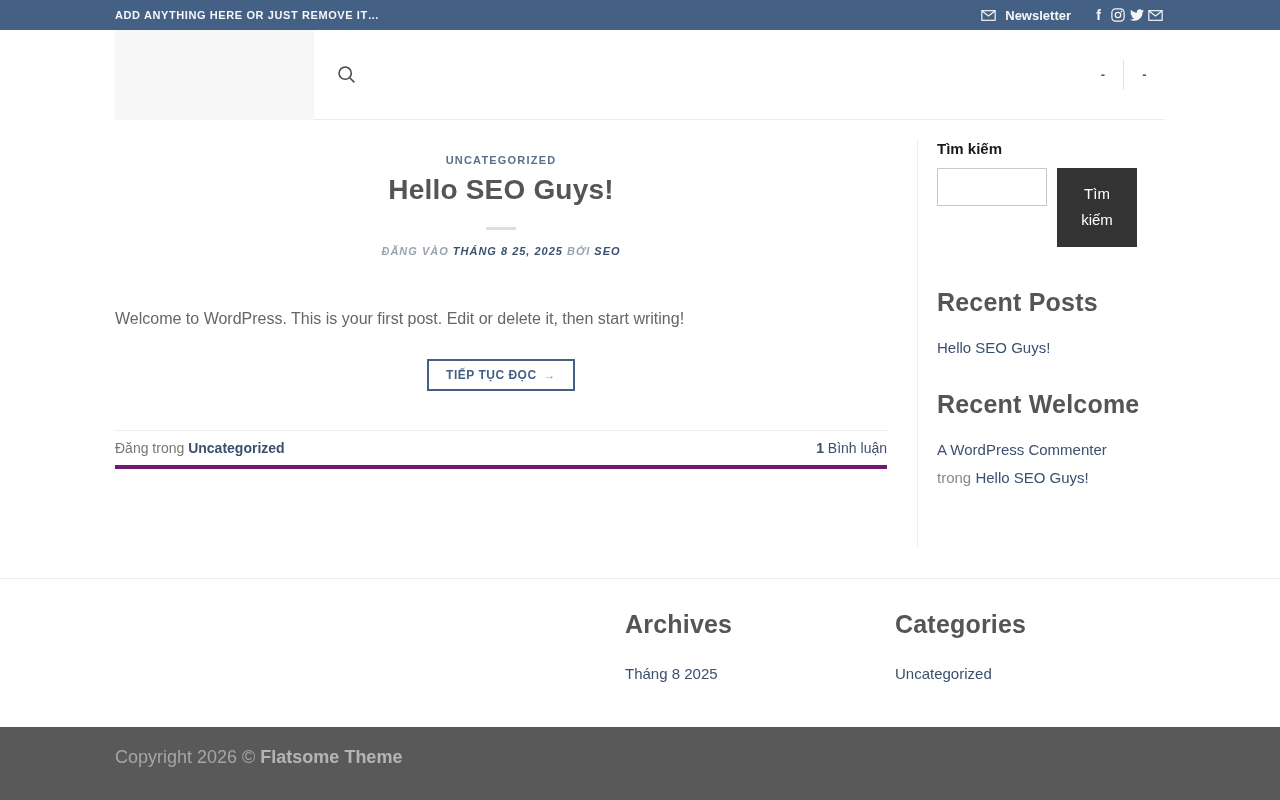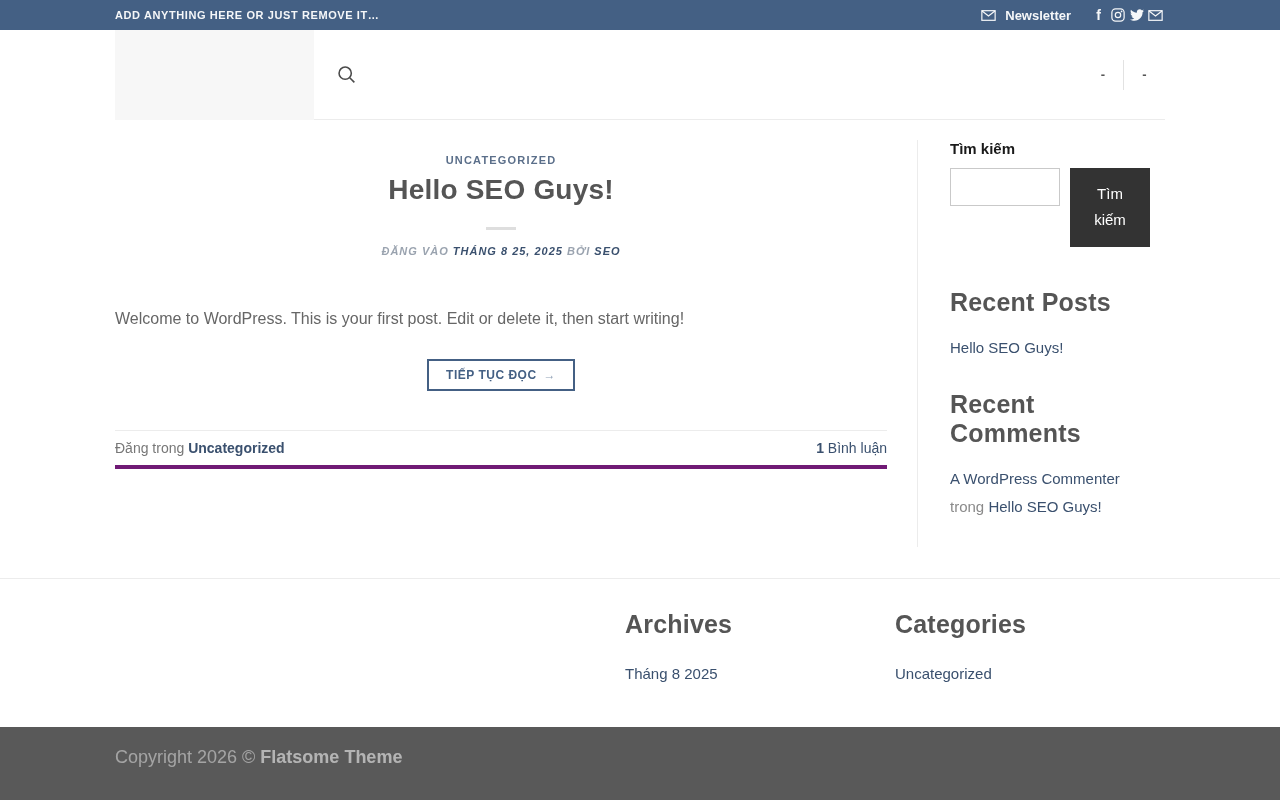--- a/index.html
+++ b/index.html
@@ -62,21 +62,21 @@
     padding: 0 18px; letter-spacing: 0.3px;
   }
   .nav-divider { width: 1px; height: 30px; background: #e2e2e2; }
 
   
   .main-row { display: flex; align-items: stretch; min-height: 458px; }
   .content { flex: 1; padding: 30px 30px 0 0; }
   .sidebar {
     width: 248px; flex-shrink: 0;
     border-left: 1px solid #ececec;
-    padding-left: 32px;
+    padding-left: 19px;
     margin: 20px 0 31px 0;
   }
 
   
   .post-header { text-align: center; }
   .post-category a {
     color: #5b6f8a; font-size: 11px; font-weight: 600;
     text-transform: uppercase; letter-spacing: 1.2px;
   }
   .post-title {
@@ -281,21 +281,21 @@
     <div class="widget-recent-posts">
       <h2 class="widget-title">Recent Posts</h2>
       <ul class="widget-list">
         <li>
           <a>Hello SEO Guys!</a>
         </li>
       </ul>
     </div>
 
     <div class="widget-recent-comments">
-      <h2 class="widget-title">Recent Comments</h2>
+      <h2 class="widget-title">Recent Welcome</h2>
       <div class="comment-item">
         <a>A WordPress Commenter</a><br>
         <span class="in-label">trong</span>
         <a>Hello SEO Guys!</a>
       </div>
     </div>
   </aside>
 
 </div>
 

